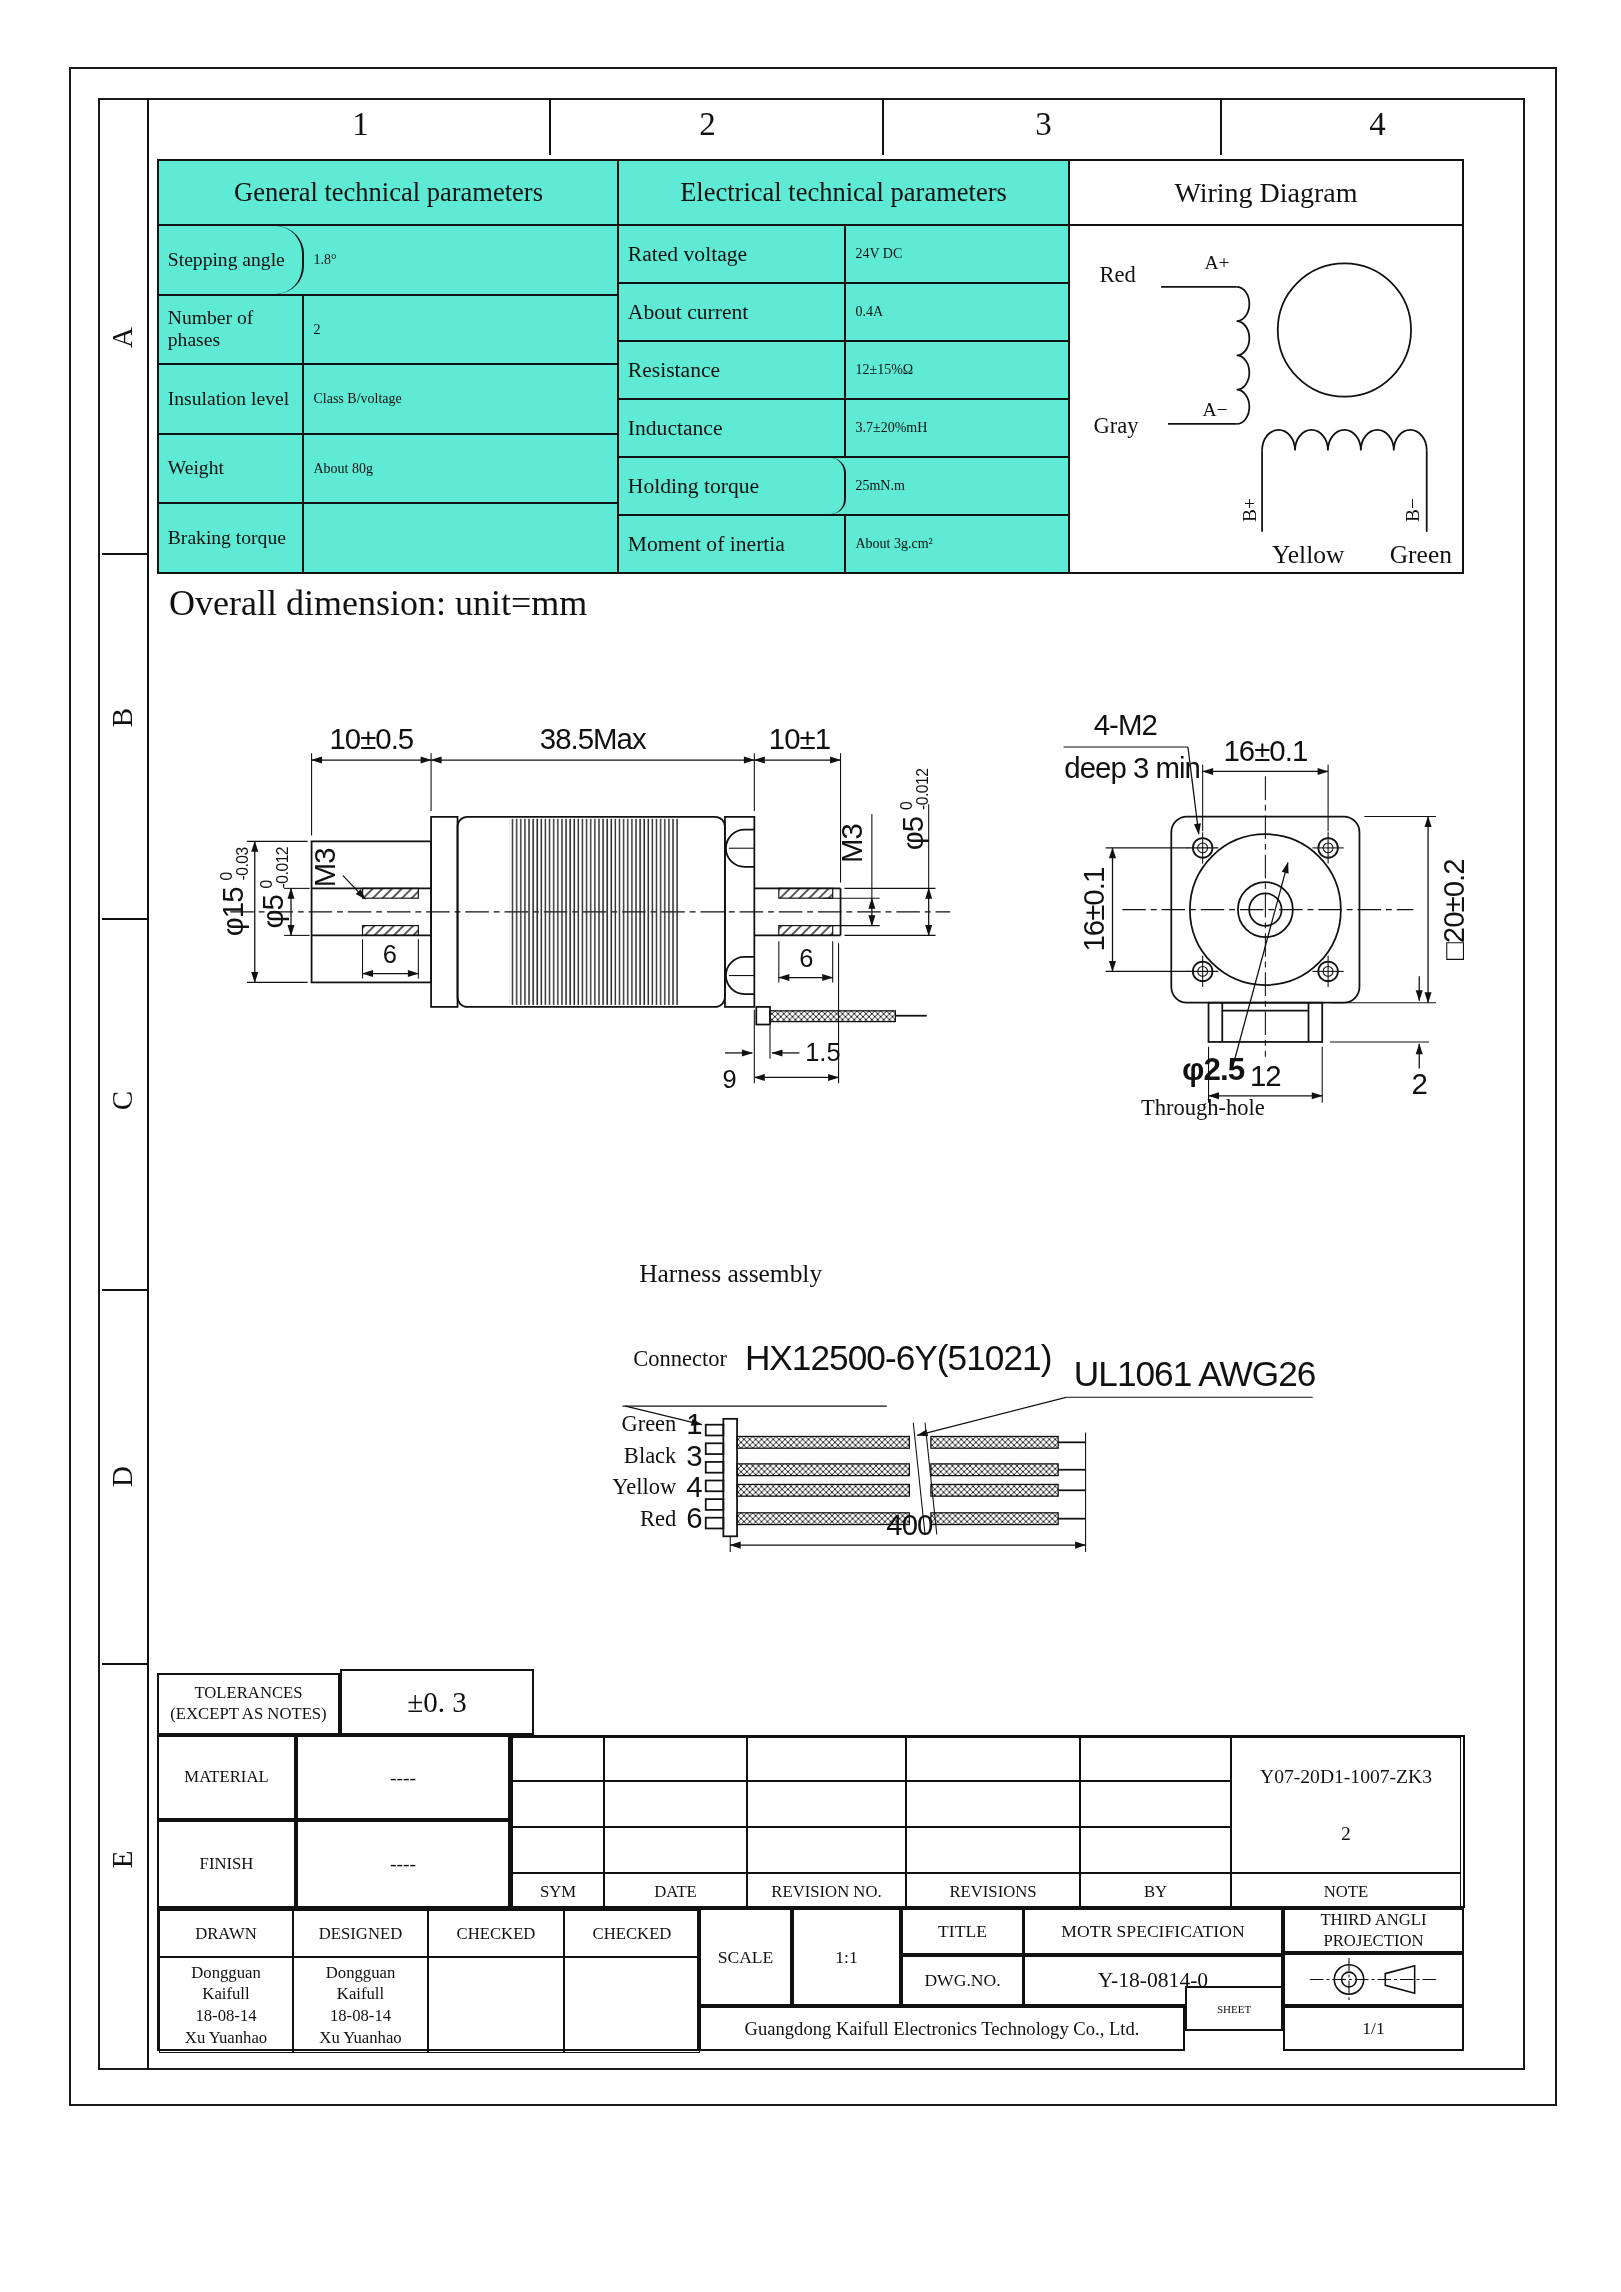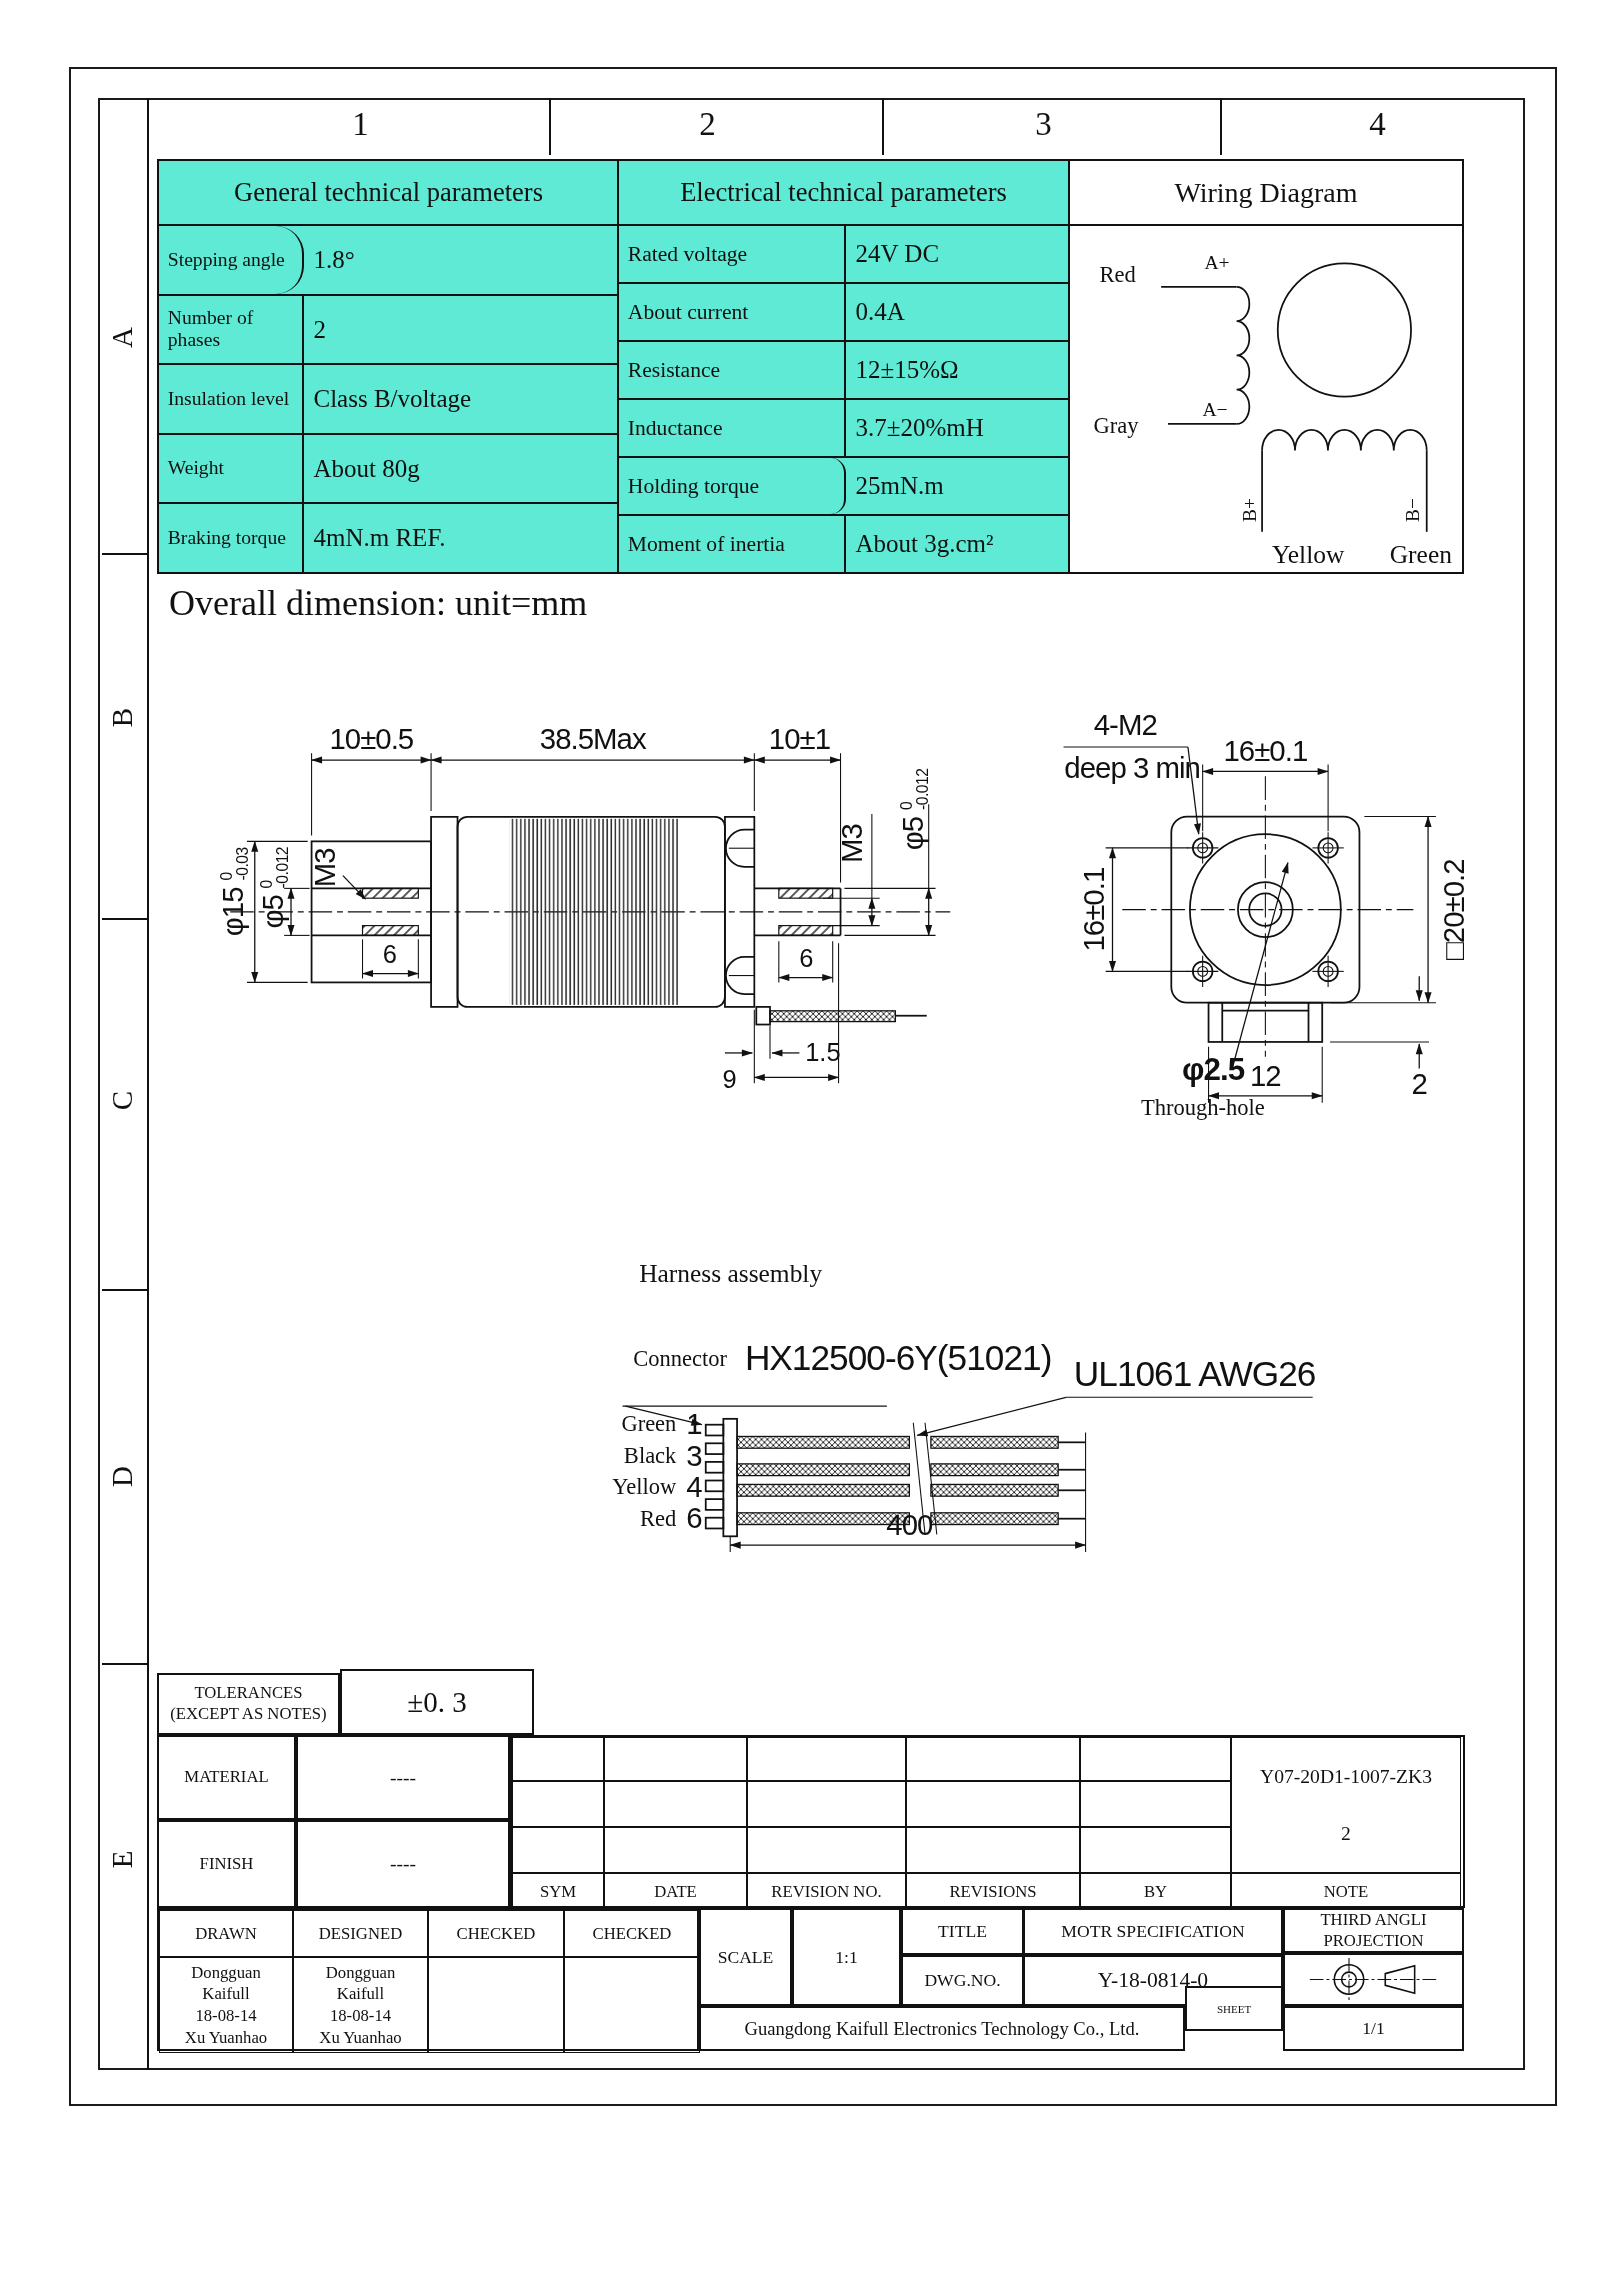--- a/index.html
+++ b/index.html
@@ -12,21 +12,21 @@
   .hline{position:absolute;background:#111;height:2px;}
   .colnum{position:absolute;font-size:33px;width:59px;text-align:center;}
   .rowletter{position:absolute;font-size:29px;width:43px;text-align:center;transform:rotate(-90deg);}
   
   .ptable{position:absolute;border:2.9px solid #111;box-sizing:border-box;display:flex;flex-direction:column;background:#5eead4;}
   .ptable .thead{height:63px;border-bottom:2.5px solid #111;display:flex;align-items:center;justify-content:center;
                  font-size:26.5px;}
   .ptable .trow{flex:1;display:flex;border-bottom:2px solid #111;}
   .ptable .trow:last-child{border-bottom:none;}
   .ptable .tlabel{border-right:2px solid #111;display:flex;align-items:center;padding:2px 3.9px 2px 8.8px;font-size:19.6px;line-height:1.15;}
-  .ptable .tvalue{flex:1;display:flex;align-items:center;padding:2px 3.9px 2px 9.8px;font-size:25px;white-space:pre-line;line-height:1.1;text-align:right;}
+  .ptable .tvalue{flex:1;display:flex;align-items:center;padding:2px 3.9px 2px 9.8px;font-size:14px;white-space:pre-line;line-height:1.1;text-align:right;}
   
   .wirebox{position:absolute;border:2.9px solid #111;box-sizing:border-box;background:#fff;}
   .wirebox .wtitle{height:63px;border-bottom:2.5px solid #111;display:flex;align-items:center;justify-content:center;font-size:28px;}
   
   .tb-sm{font-size:16.7px;line-height:1.25;}
   .tb-xs{font-size:14.7px;line-height:1.3;}
   
   .revgrid{position:absolute;box-sizing:border-box;border:2.5px solid #111;display:grid;
            grid-template-columns:92px 143px 159px 174px 151px 230px;grid-template-rows:44px 46px 46px 37px;background:#fff;}
   .revgrid>div{border:1.5px solid #111;display:flex;align-items:center;justify-content:center;font-size:16.7px;gap:35px;}
@@ -109,21 +109,20 @@
   <div class="trow">
     <div class="tlabel" style="width:130px;">Insulation level</div>
     <div class="tvalue">Class B/voltage</div>
   </div>
   <div class="trow">
     <div class="tlabel" style="width:130px;">Weight</div>
     <div class="tvalue">About 80g</div>
   </div>
   <div class="trow">
     <div class="tlabel" style="width:130px;">Braking torque</div>
-    <div class="tvalue">4mN.m REF.</div>
   </div>
 </div>
 
 <div class="ptable" style="left:617px;top:159px;width:453px;height:415px;">
   <div class="thead">Electrical technical parameters</div>
   <div class="trow">
     <div class="tlabel" style="width:212px;font-size:21.6px;">Rated voltage</div>
     <div class="tvalue">24V DC</div>
   </div>
   <div class="trow">

